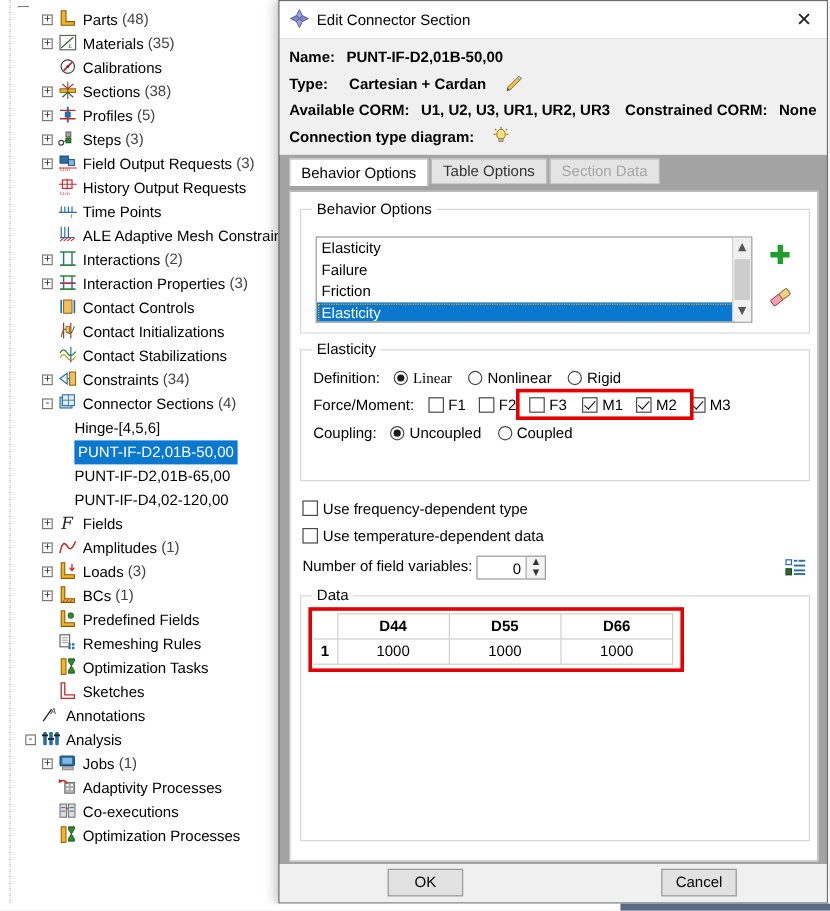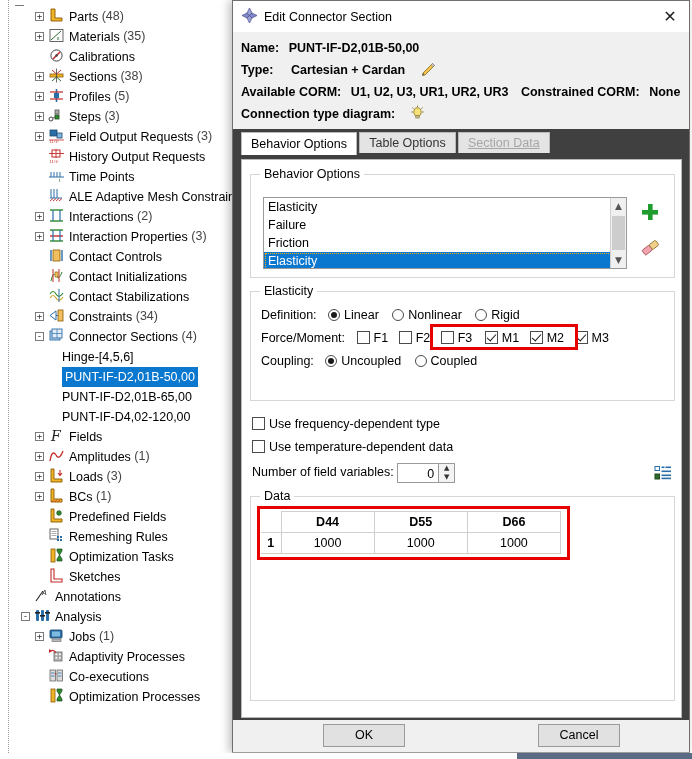--- a/index.html
+++ b/index.html
@@ -38,21 +38,21 @@
   .sel{background:#0b78d0;color:#fff;display:inline-block;padding:0 3px;}
   .dotline{
     position:absolute;top:0;bottom:0;width:1px;
     background-image:linear-gradient(to bottom,#9a9a9a 50%,transparent 50%);
     background-size:1px 2px;
   }
 
   
   #dialog{
     position:absolute;left:232px;top:0;width:458px;height:753px;
-    background:#404040;border:1px solid #6f6f6f;box-sizing:border-box;
+    background:#a3a3a3;border:1px solid #6f6f6f;box-sizing:border-box;
     box-shadow:-3px 0 9px rgba(0,0,0,.25);
   }
   #titlebar{
     height:31px;background:#fff;display:flex;align-items:center;
     padding:0 0 0 8px;box-sizing:border-box;
   }
   #titlebar .ttl{font-size:12.5px;margin-left:6px;flex:1;}
   #close-btn{
     width:38px;height:30px;display:flex;align-items:center;justify-content:center;
     font-size:16px;color:#222;font-family:"DejaVu Sans",sans-serif;cursor:pointer;
@@ -65,21 +65,21 @@
 
   
   #tabs{margin:3px 0 0 8px;height:22px;position:relative;}
   .tab{
     display:inline-block;height:21px;line-height:21px;padding:0 9px;
     font-size:12.5px;border:1px solid #b9b9b9;border-bottom:none;
     background:#e4e4e4;color:#333;margin-right:-1px;vertical-align:top;
     box-sizing:border-box;cursor:pointer;
   }
   .tab.active{background:#fff;color:#000;height:23px;line-height:22px;position:relative;z-index:3;}
-  .tab.disabled{color:#a6a6a6;cursor:default;text-decoration:underline;}
+  .tab.disabled{color:#a6a6a6;cursor:default;}
 
   #tabpane{
     position:absolute;left:8px;top:158px;width:441px;height:559px;
     background:#fff;border:1px solid #b9b9b9;box-sizing:border-box;
   }
 
   
   .group{
     position:absolute;border:1px solid #d7d7d7;box-sizing:border-box;
   }
@@ -158,21 +158,21 @@
     border:1px solid #cfcfcf;height:21px;text-align:center;font-weight:normal;
     box-sizing:border-box;
   }
   #data-table th{font-weight:bold;}
   #data-table td.rowhdr,#data-table th.corner{width:20px;font-weight:bold;background:#fff;border-left:none;}
   #data-table th.corner{border-top:none;}
 
   
   #btnbar{position:absolute;left:0;right:0;bottom:0;height:32px;background:#f0f0f0;}
   .dlgbtn{
-    position:absolute;top:4px;height:23px;width:82px;background:#e1e1e1;
+    position:absolute;top:4px;height:23px;width:63px;background:#e1e1e1;
     border:1px solid #9a9a9a;font-size:12.5px;line-height:21px;text-align:center;
     box-sizing:border-box;cursor:pointer;font-family:"Liberation Sans",sans-serif;
   }
   #taskbar{position:absolute;left:0;bottom:0;width:692px;height:6px;background:#fff;}
   #taskbar-blue{position:absolute;right:0;bottom:0;width:175px;height:6px;background:#5a6b84;}
   #statusline{position:absolute;left:232px;bottom:6px;width:458px;height:1px;background:#9a9a9a;}
 </style>
 </head>
 <body>
 
@@ -479,21 +479,21 @@
         </svg>
       </span>
     </div>
 
     <div class="group" style="left:8px;top:131px;width:425px;height:110px;">
       <span class="gtitle">Elasticity</span>
 
       <div style="position:absolute;left:10px;top:12px;">
         <div class="frow">
           <span>Definition:</span>
-          <span class="opt" style="margin-left:8px;">
+          <span class="opt" style="margin-left:8px;font-family:Liberation Serif, serif;">
             <span class="radio on"></span><span>Linear</span>
           </span>
           <span class="opt">
             <span class="radio"></span><span>Nonlinear</span>
           </span>
           <span class="opt">
             <span class="radio"></span><span>Rigid</span>
           </span>
         </div>
 
@@ -580,19 +580,19 @@
           </tr>
         </tbody>
       </table>
     </div>
 
     <div class="redbox" style="left:15px;top:346px;width:313px;height:54px;"></div>
   </div>
 
   <div id="btnbar">
     <span class="dlgbtn" style="left:90px;">OK</span>
-    <span class="dlgbtn" style="left:305px;">Cancel</span>
+    <span class="dlgbtn" style="left:318px;">Cancel</span>
   </div>
 </div>
 
 <div id="statusline"></div>
 <div id="taskbar"></div>
 <div id="taskbar-blue"></div>
 
 </body></html>

